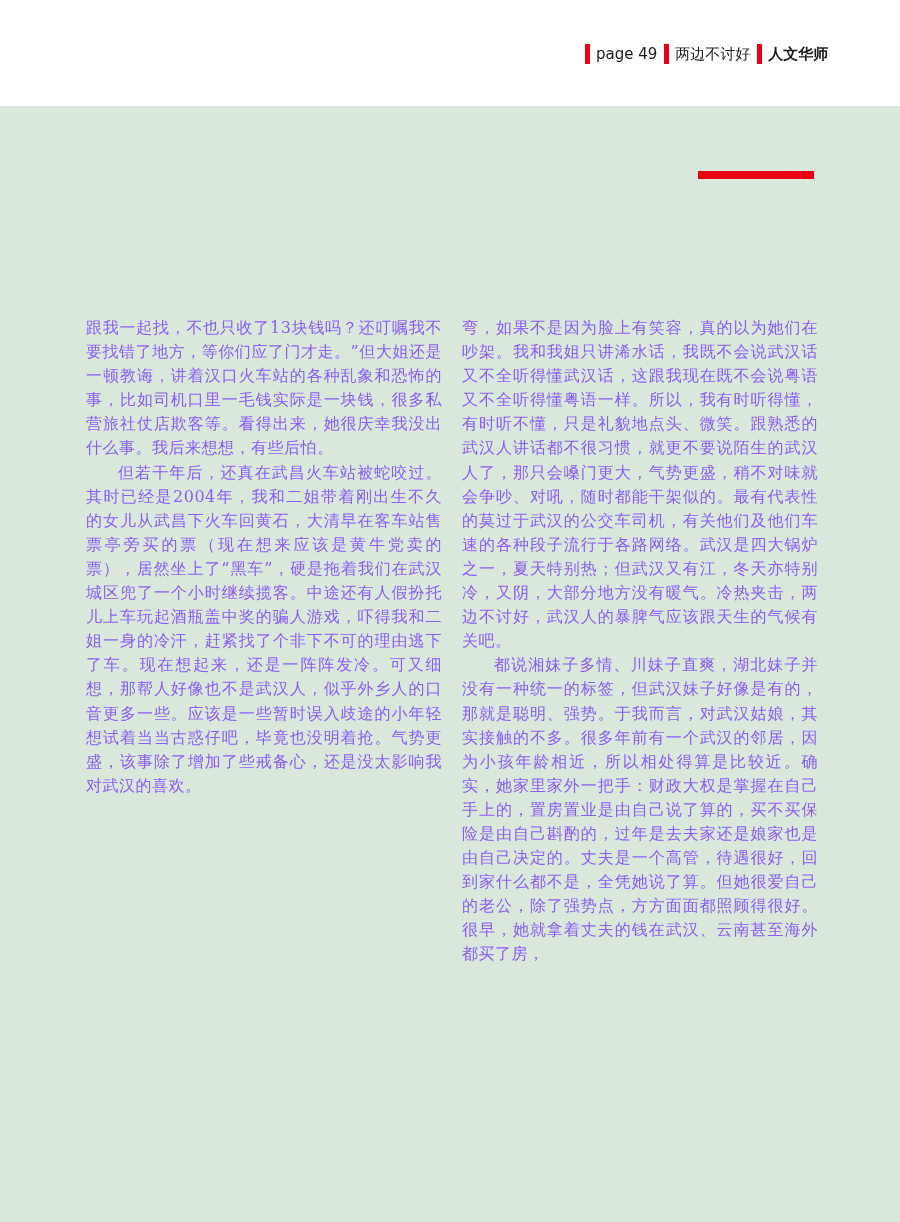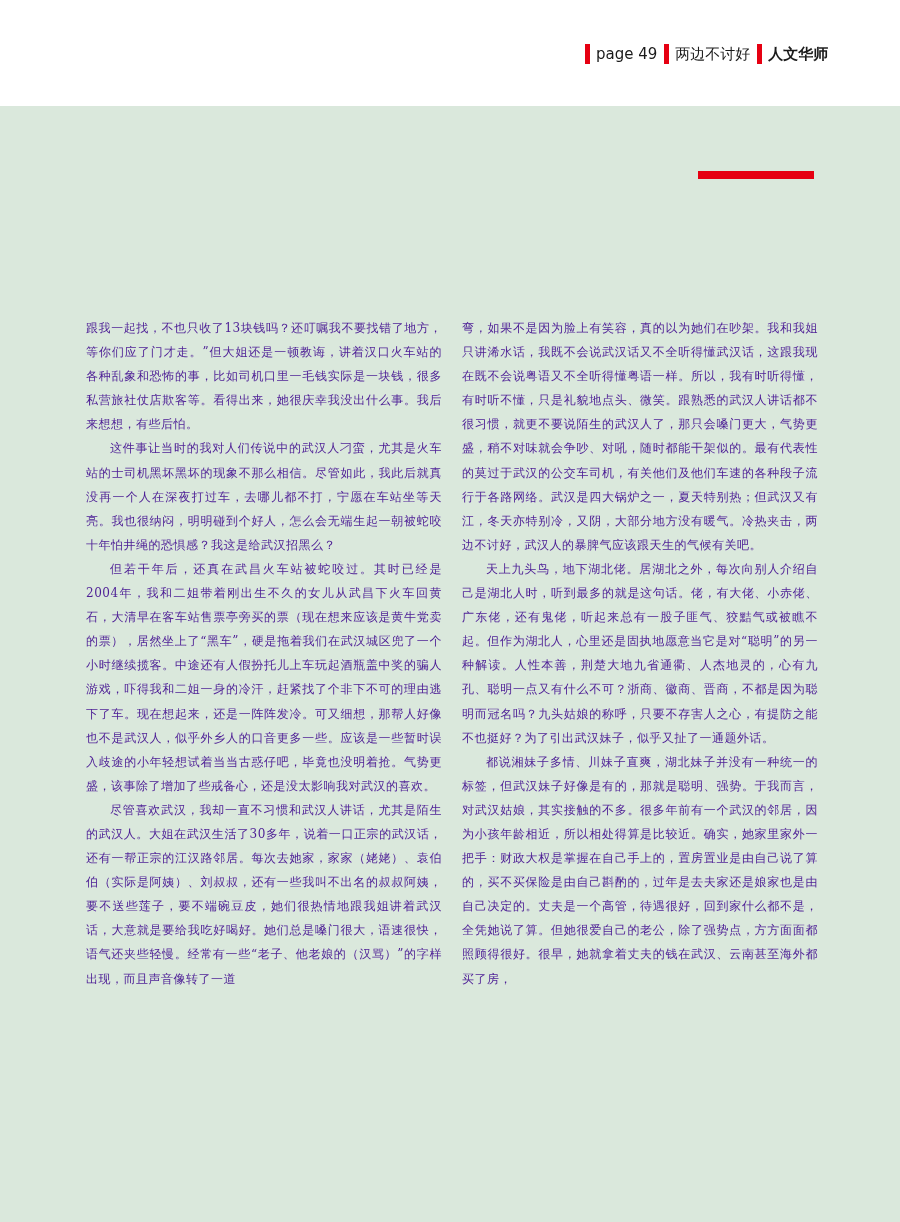--- a/index.html
+++ b/index.html
@@ -15,21 +15,21 @@
     display:flex; align-items:center;
     font-family:"DejaVu Sans","Liberation Sans",sans-serif;
     color:#1a1a1a;
   }
   .rh-mark { display:inline-block; width:5px; height:20px; background:#e60012; margin-right:6px; }
   .rh-text { font-size:15px; margin-right:7px; white-space:nowrap; }
   .rh-text.bold { font-weight:bold; }
   .accent-bar { position:absolute; left:698px; top:171px; width:116px; height:8px; background:#e60012; }
   .column {
     position:absolute; top:316px; width:356px;
-    font-size:12px; line-height:24.1px; color:#4c1d95;
+    font-size:16px; line-height:24.1px; color:#8b5cf6;
     text-align:justify; letter-spacing:0.5px;
   }
   .col-left { left:86px; }
   .col-right { left:462px; }
   .column p { margin:0; }
   .column p.indent { text-indent:2em; }
 </style>
 </head>
 <body>
 
@@ -42,22 +42,19 @@
   <span class="rh-mark"></span>
   <span class="rh-text">两边不讨好</span>
   <span class="rh-mark"></span>
   <span class="rh-text bold">人文华师</span>
 </div>
 
 <div class="accent-bar"></div>
 
 <div class="column col-left">
   <p>跟我一起找，不也只收了13块钱吗？还叮嘱我不要找错了地方，等你们应了门才走。”但大姐还是一顿教诲，讲着汉口火车站的各种乱象和恐怖的事，比如司机口里一毛钱实际是一块钱，很多私营旅社仗店欺客等。看得出来，她很庆幸我没出什么事。我后来想想，有些后怕。</p>
-  <p class="indent">这件事让当时的我对人们传说中的武汉人刁蛮，尤其是火车站的士司机黑坏黑坏的现象不那么相信。尽管如此，我此后就真没再一个人在深夜打过车，去哪儿都不打，宁愿在车站坐等天亮。我也很纳闷，明明碰到个好人，怎么会无端生起一朝被蛇咬十年怕井绳的恐惧感？我这是给武汉招黑么？</p>
   <p class="indent">但若干年后，还真在武昌火车站被蛇咬过。其时已经是2004年，我和二姐带着刚出生不久的女儿从武昌下火车回黄石，大清早在客车站售票亭旁买的票（现在想来应该是黄牛党卖的票），居然坐上了“黑车”，硬是拖着我们在武汉城区兜了一个小时继续揽客。中途还有人假扮托儿上车玩起酒瓶盖中奖的骗人游戏，吓得我和二姐一身的冷汗，赶紧找了个非下不可的理由逃下了车。现在想起来，还是一阵阵发冷。可又细想，那帮人好像也不是武汉人，似乎外乡人的口音更多一些。应该是一些暂时误入歧途的小年轻想试着当当古惑仔吧，毕竟也没明着抢。气势更盛，该事除了增加了些戒备心，还是没太影响我对武汉的喜欢。</p>
-  <p class="indent">尽管喜欢武汉，我却一直不习惯和武汉人讲话，尤其是陌生的武汉人。大姐在武汉生活了30多年，说着一口正宗的武汉话，还有一帮正宗的江汉路邻居。每次去她家，家家（姥姥）、袁伯伯（实际是阿姨）、刘叔叔，还有一些我叫不出名的叔叔阿姨，要不送些莲子，要不端碗豆皮，她们很热情地跟我姐讲着武汉话，大意就是要给我吃好喝好。她们总是嗓门很大，语速很快，语气还夹些轻慢。经常有一些“老子、他老娘的（汉骂）”的字样出现，而且声音像转了一道</p>
 </div>
 
 <div class="column col-right">
   <p>弯，如果不是因为脸上有笑容，真的以为她们在吵架。我和我姐只讲浠水话，我既不会说武汉话又不全听得懂武汉话，这跟我现在既不会说粤语又不全听得懂粤语一样。所以，我有时听得懂，有时听不懂，只是礼貌地点头、微笑。跟熟悉的武汉人讲话都不很习惯，就更不要说陌生的武汉人了，那只会嗓门更大，气势更盛，稍不对味就会争吵、对吼，随时都能干架似的。最有代表性的莫过于武汉的公交车司机，有关他们及他们车速的各种段子流行于各路网络。武汉是四大锅炉之一，夏天特别热；但武汉又有江，冬天亦特别冷，又阴，大部分地方没有暖气。冷热夹击，两边不讨好，武汉人的暴脾气应该跟天生的气候有关吧。</p>
-  <p class="indent">天上九头鸟，地下湖北佬。居湖北之外，每次向别人介绍自己是湖北人时，听到最多的就是这句话。佬，有大佬、小赤佬、广东佬，还有鬼佬，听起来总有一股子匪气、狡黠气或被瞧不起。但作为湖北人，心里还是固执地愿意当它是对“聪明”的另一种解读。人性本善，荆楚大地九省通衢、人杰地灵的，心有九孔、聪明一点又有什么不可？浙商、徽商、晋商，不都是因为聪明而冠名吗？九头姑娘的称呼，只要不存害人之心，有提防之能不也挺好？为了引出武汉妹子，似乎又扯了一通题外话。</p>
   <p class="indent">都说湘妹子多情、川妹子直爽，湖北妹子并没有一种统一的标签，但武汉妹子好像是有的，那就是聪明、强势。于我而言，对武汉姑娘，其实接触的不多。很多年前有一个武汉的邻居，因为小孩年龄相近，所以相处得算是比较近。确实，她家里家外一把手：财政大权是掌握在自己手上的，置房置业是由自己说了算的，买不买保险是由自己斟酌的，过年是去夫家还是娘家也是由自己决定的。丈夫是一个高管，待遇很好，回到家什么都不是，全凭她说了算。但她很爱自己的老公，除了强势点，方方面面都照顾得很好。很早，她就拿着丈夫的钱在武汉、云南甚至海外都买了房，</p>
 </div>
 
 </body></html>

